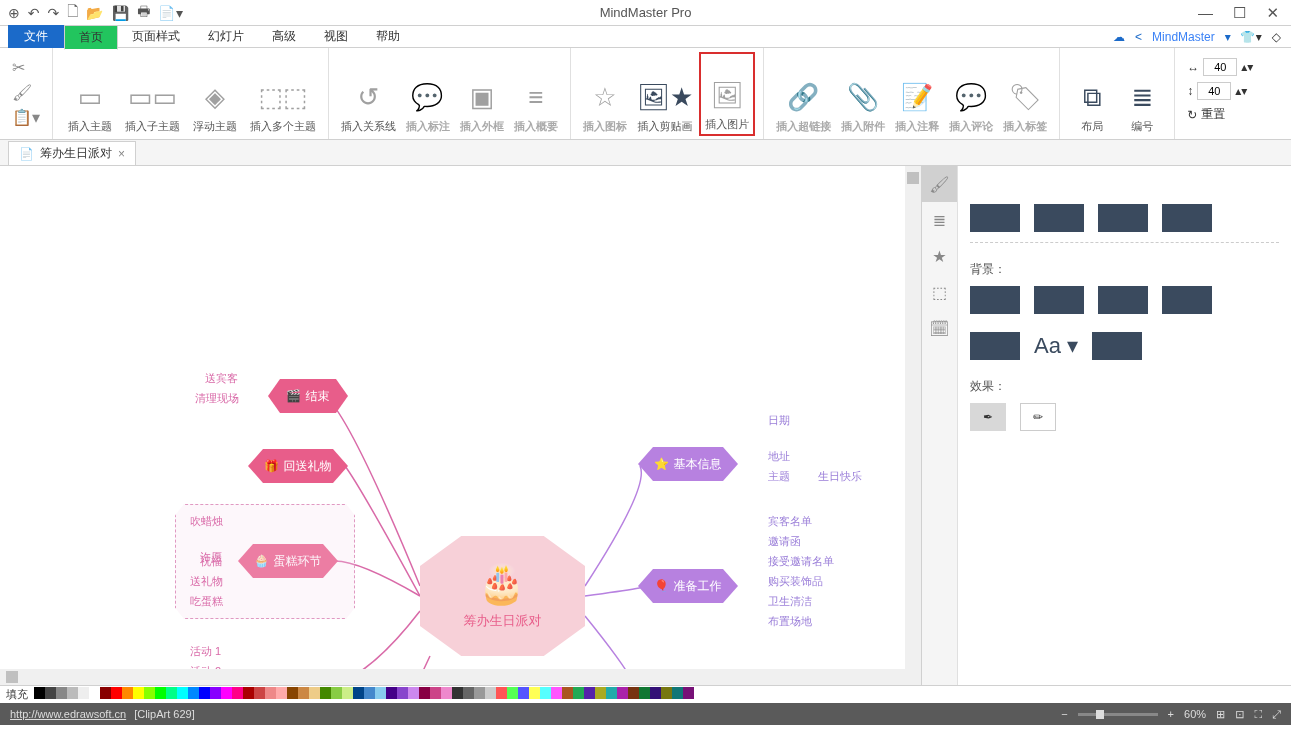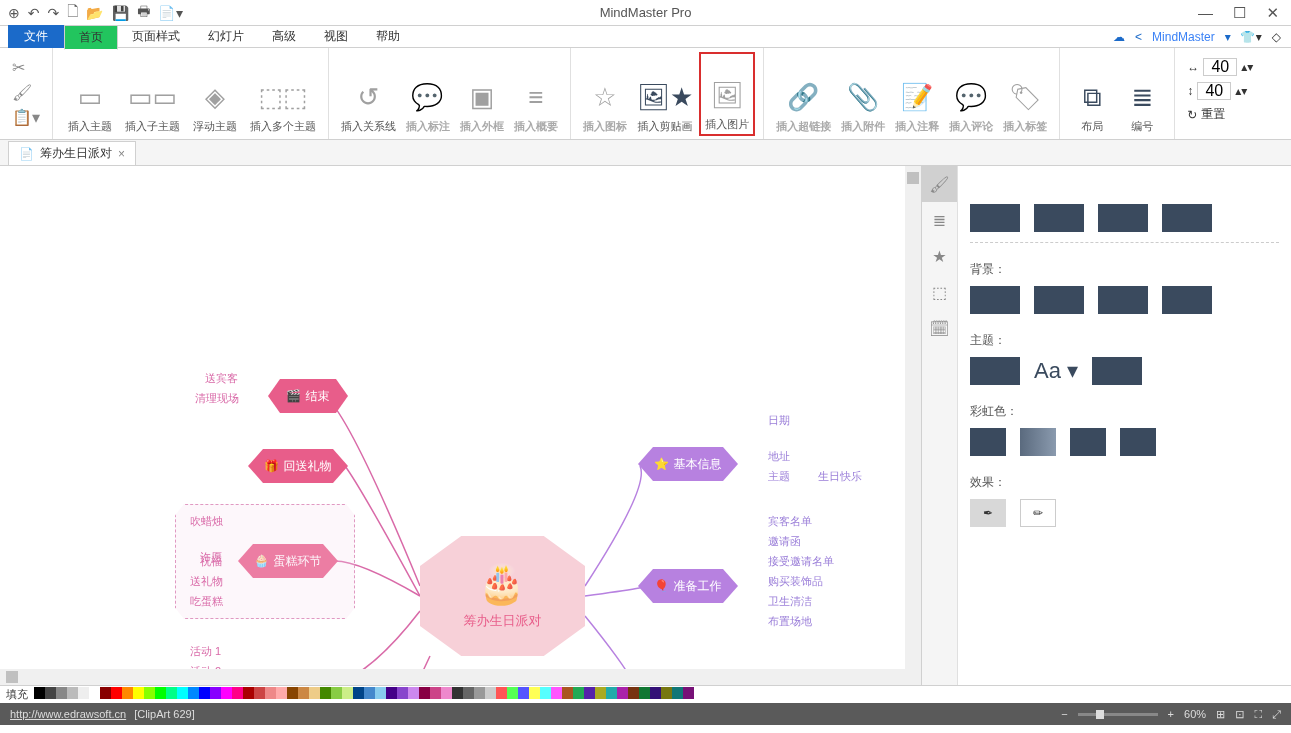--- a/index.html
+++ b/index.html
@@ -26,21 +26,21 @@
 .ribbon-btn { display: flex; flex-direction: column; align-items: center; justify-content: flex-end; padding: 2px 4px; cursor: pointer; height: 84px; min-width: 48px; }
 .ribbon-btn.wide { min-width: 58px; }
 .ribbon-btn .icon { font-size: 26px; color: #a0a0a0; height: 40px; display: flex; align-items: center; }
 .ribbon-btn .label { font-size: 11px; color: #555; text-align: center; white-space: nowrap; margin-top: 2px; }
 .ribbon-btn.disabled .label { color: #aaa; font-weight: bold; }
 .ribbon-btn.highlighted { border: 2px solid #d92e2e; }
 .ribbon-small-col { display: flex; flex-direction: column; gap: 6px; padding: 6px 4px; }
 .ribbon-small-col span { color: #888; font-size: 16px; }
 .ribbon-spin-col { display: flex; flex-direction: column; gap: 6px; padding: 6px 4px; font-size: 12px; }
 .ribbon-spin-col .row { display: flex; align-items: center; gap: 4px; }
-.ribbon-spin-col input { width: 34px; height: 18px; border: 1px solid #ccc; text-align: center; font-size: 16px; }
+.ribbon-spin-col input { width: 34px; height: 18px; border: 1px solid #ccc; text-align: center; font-size: 11px; }
 
 
 .doctabs { height: 26px; background: #f5f5f5; border-bottom: 1px solid #d0d0d0; display: flex; align-items: flex-end; padding-left: 8px; }
 .doctab { background: #fff; border: 1px solid #d0d0d0; border-bottom: none; padding: 3px 10px; display: flex; align-items: center; gap: 6px; font-size: 12px; }
 .doctab .close { color: #888; cursor: pointer; }
 
 
 .main { display: flex; height: 519px; }
 .canvas-wrap { flex: 1; position: relative; overflow: hidden; background: #fff; }
 .canvas-scroll-v { position: absolute; right: 0; top: 0; bottom: 0; width: 16px; background: #f0f0f0; }
@@ -349,34 +349,24 @@
       <div class="section">
         <div class="section-title">背景：</div>
         <div class="row">
           <span class="opt"></span>
           <span class="opt"></span>
           <span class="opt"></span>
           <span class="opt"></span>
         </div>
       </div>
       <div class="section">
-        <div class="section-title">主题：</div>
         <div class="row">
           <span class="opt"></span>
           <span style="font-size:22px;color:#3a4a5e;">Aa ▾</span>
           <span class="opt"></span>
-        </div>
-      </div>
-      <div class="section">
-        <div class="section-title">彩虹色：</div>
-        <div class="row">
-          <span class="opt small"></span>
-          <span class="opt small" style="background:linear-gradient(90deg,#5a6a7e,#8a9aae);"></span>
-          <span class="opt small"></span>
-          <span class="opt small"></span>
         </div>
       </div>
       <div class="section">
         <div class="section-title">效果：</div>
         <div class="row">
           <span class="opt small" style="background:#d8d8d8;display:flex;align-items:center;justify-content:center;">✒</span>
           <span class="opt small" style="background:#fff;border:1px solid #ccc;display:flex;align-items:center;justify-content:center;">✏</span>
         </div>
       </div>
     </div>

